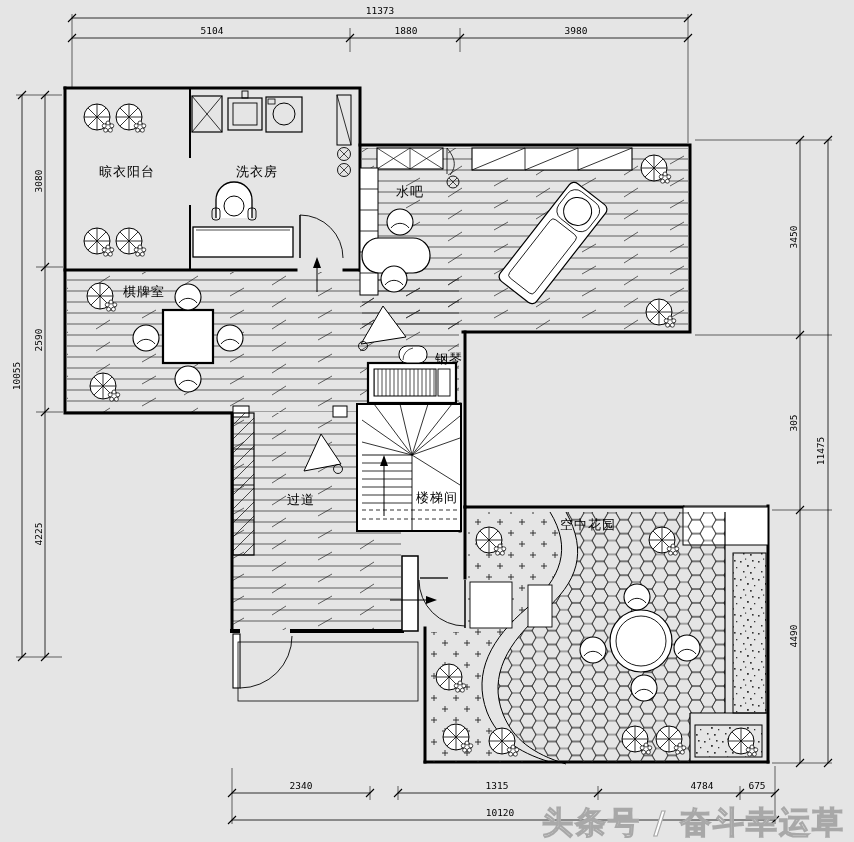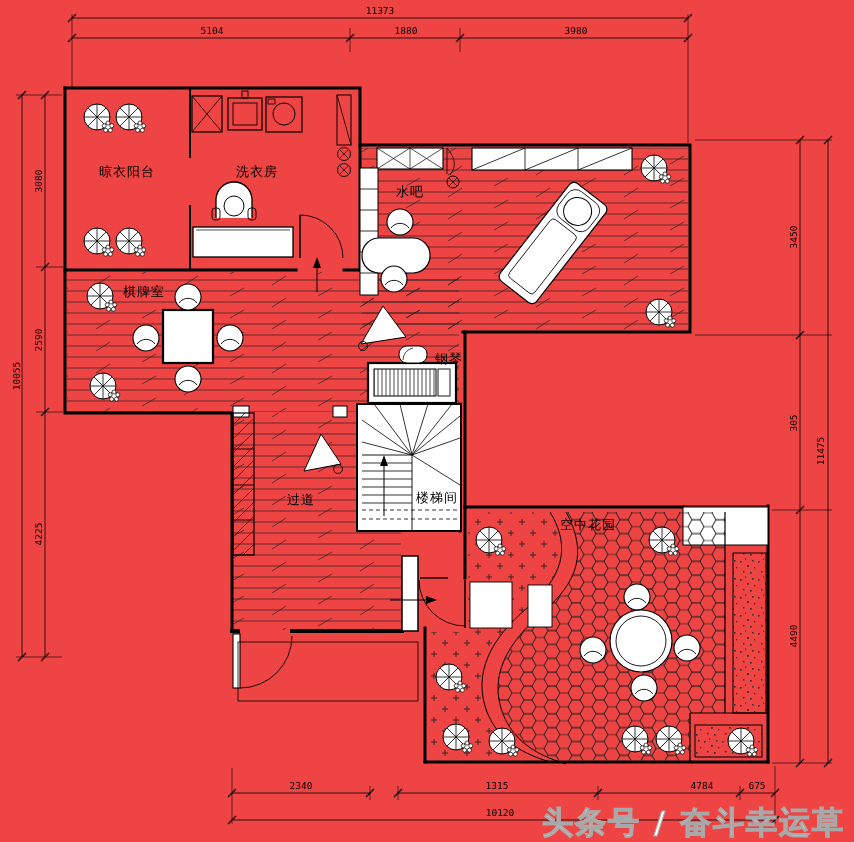--- a/index.html
+++ b/index.html
@@ -1,16 +1,16 @@
 <!DOCTYPE html>
 <html><head>
 <meta charset="utf-8">
 <style>
   html,body{margin:0;padding:0;background:#ffffff;}
-  #page{position:relative;width:854px;height:842px;background:#ef4444;overflow:hidden;
+  #page{position:relative;width:854px;height:842px;background:#e5e5e5;overflow:hidden;
         font-family:"DejaVu Sans",sans-serif;}
   svg{position:absolute;left:0;top:0;}
   text{fill:#000;}
   .dim{font-family:"DejaVu Sans Mono","Liberation Mono",monospace;font-size:9.5px;}
   .room{font-size:13px;letter-spacing:1px;}
   .wm{font-size:31px;font-weight:bold;fill:#ffffff;stroke:#a8a8a8;stroke-width:1.1px;
       letter-spacing:2px;}
 </style>
 </head>
 <body>

